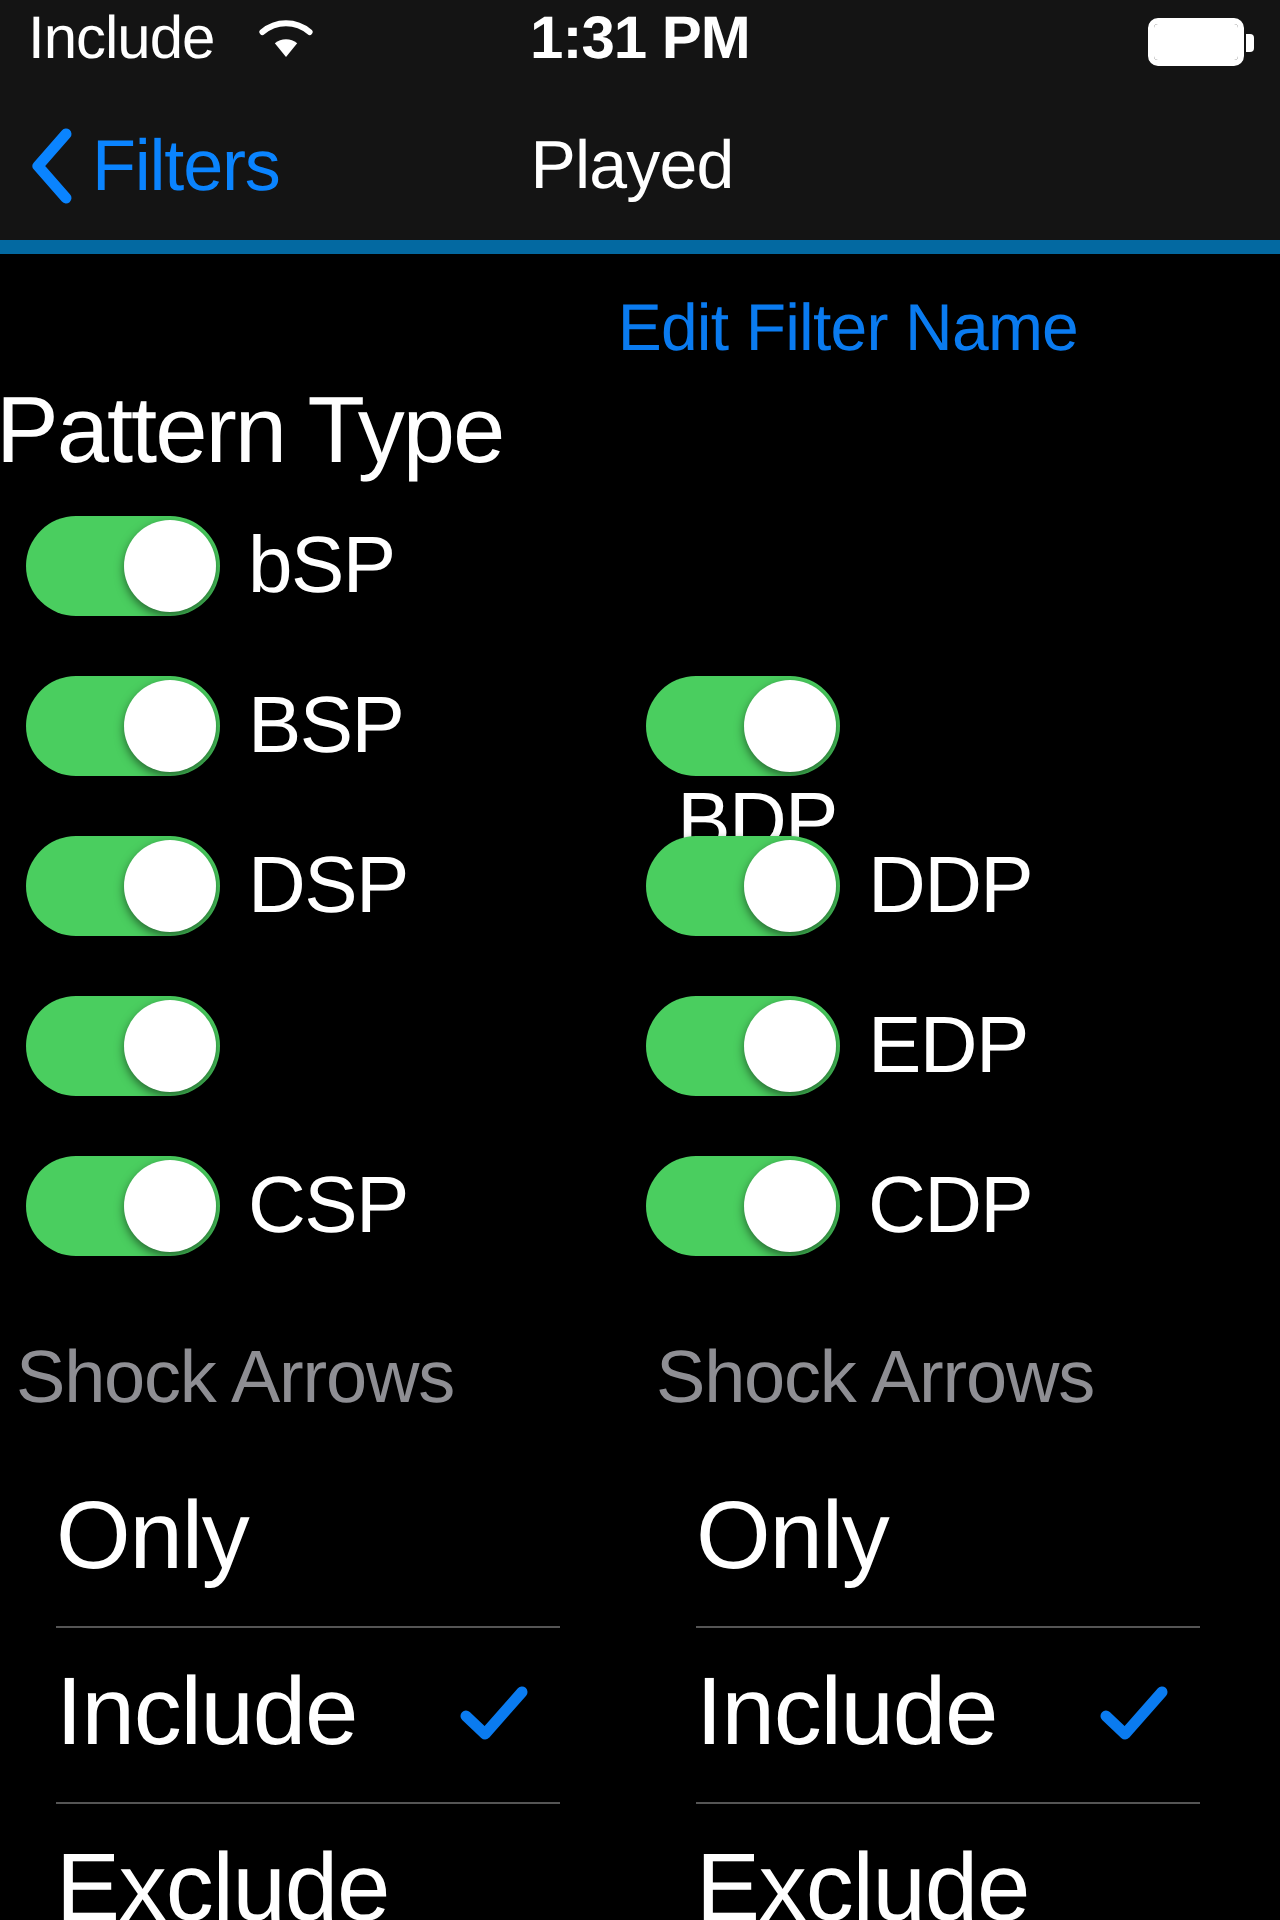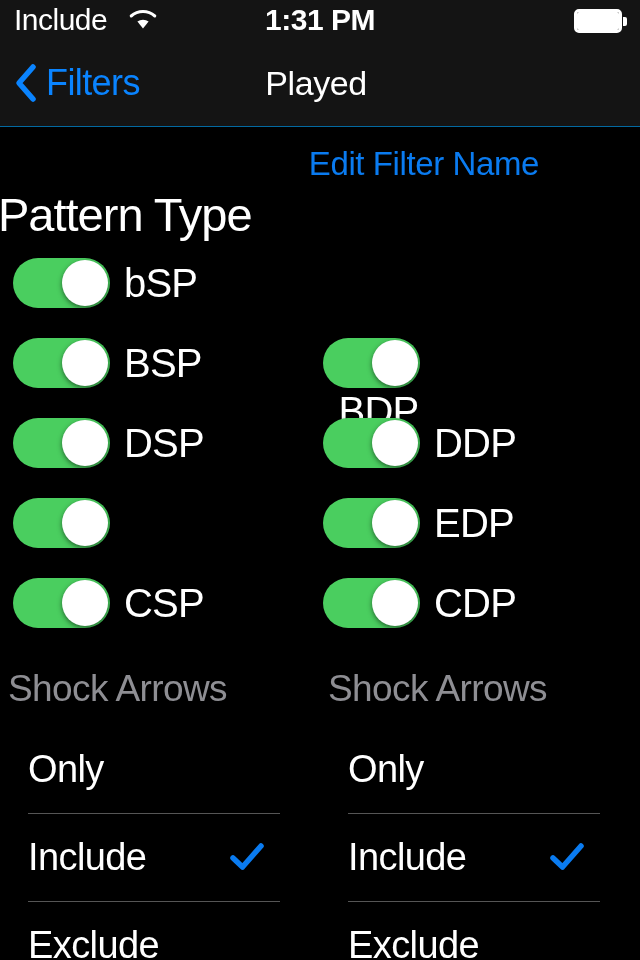--- a/index.html
+++ b/index.html
@@ -83,21 +83,21 @@
     border-radius: 0 2px 2px 0;
   }
 
   
   #nav-bar {
     position: absolute;
     left: 0; top: 40px;
     width: 640px;
     height: 87px;
     background: #141414;
-    border-bottom: 1px solid #0369a1;
+    border-bottom: 7px solid #0369a1;
     box-sizing: border-box;
   }
   #back-button {
     position: absolute;
     left: 14px; top: 0;
     height: 86px;
     display: flex;
     align-items: center;
     gap: 8px;
     cursor: pointer;
@@ -218,21 +218,21 @@
     display: flex;
     align-items: center;
     cursor: pointer;
   }
   .option-row.r0 { top: 58px; }
   .option-row.r1 { top: 146px; }
   .option-row.r2 { top: 234px; }
   .option-row.r0, .option-row.r1 { border-bottom: 1px solid #555555; }
 
   .option-label {
-    font-size: 38px;
+    font-size: 48px;
     color: #ffffff;
     letter-spacing: -0.6px;
     line-height: 44px;
     white-space: nowrap;
   }
   .option-check {
     margin-left: auto;
     margin-right: 16px;
     width: 34px; height: 34px;
     display: none;

